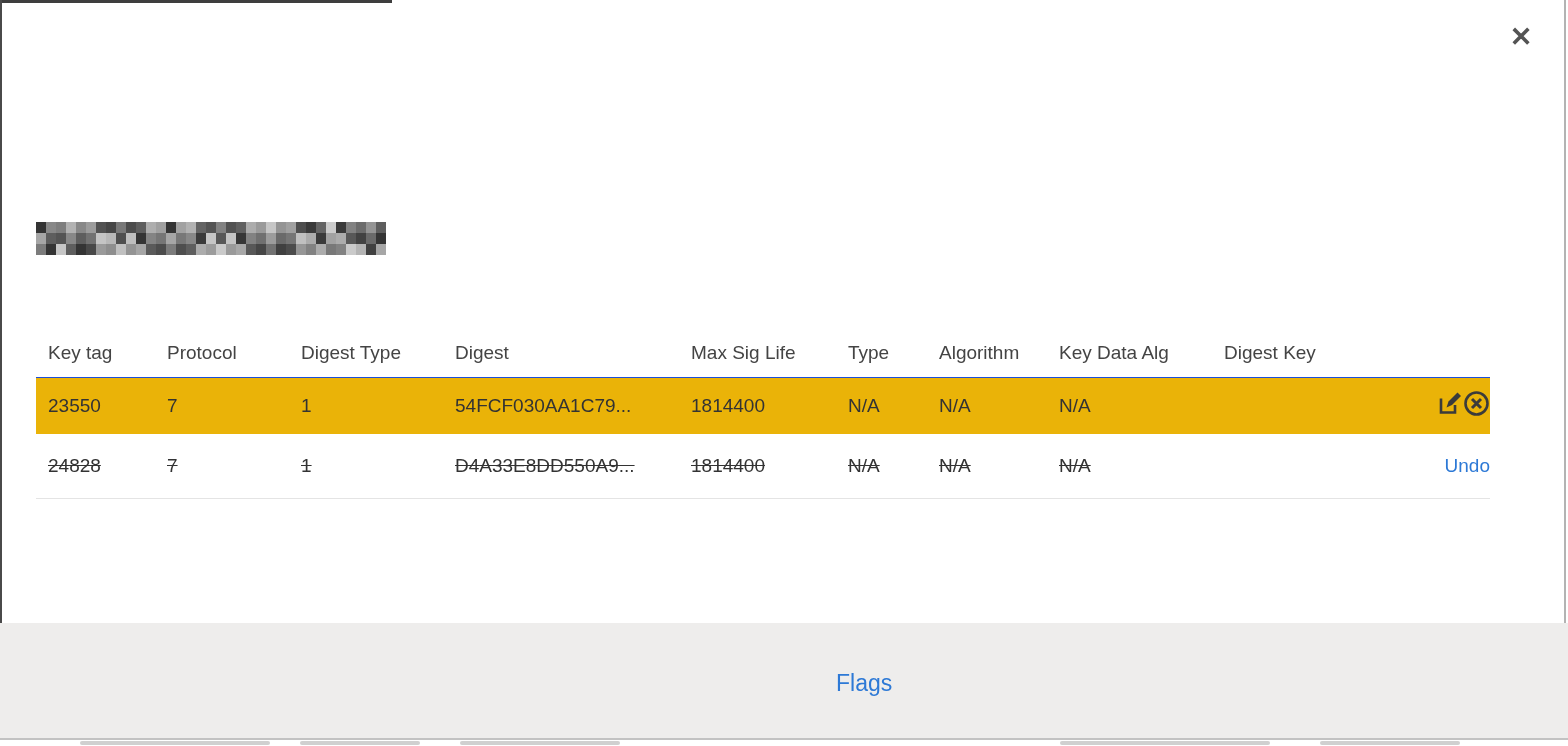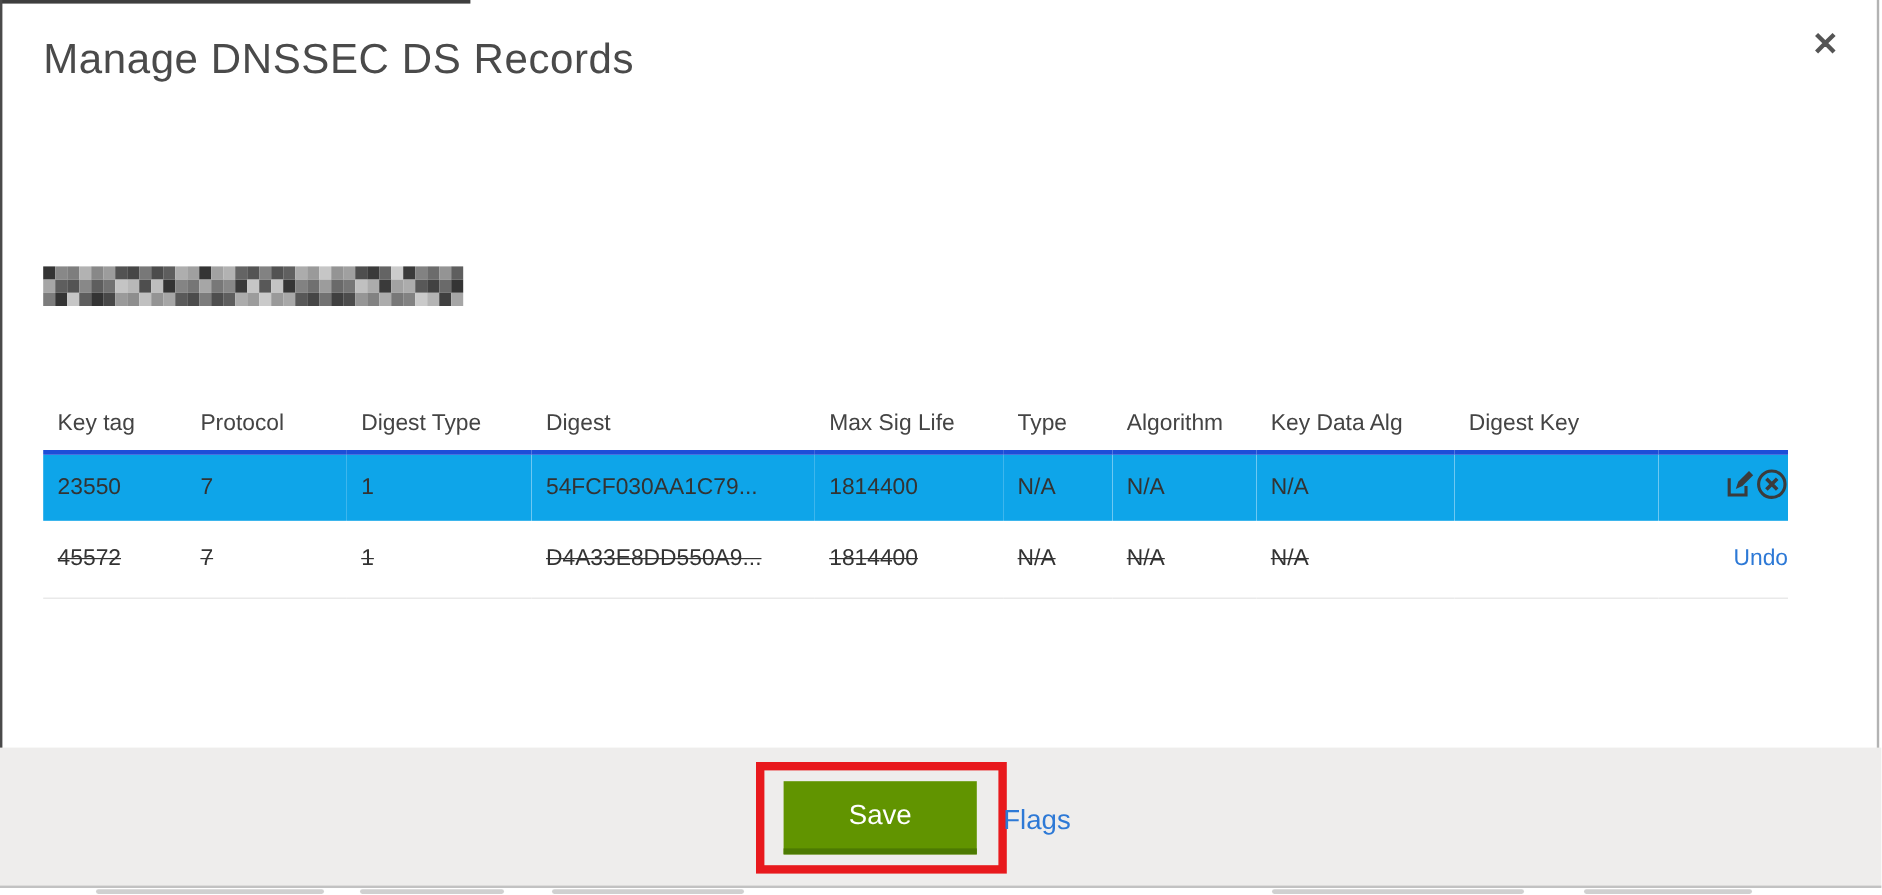--- a/index.html
+++ b/index.html
@@ -24,21 +24,21 @@
   .redacted i { display:block; }
 
   .intro { position:absolute; left:36px; top:286px; font-size:21px; color:#333; }
 
   table.ds { position:absolute; left:36px; top:330px; width:1454px;
              border-collapse:collapse; table-layout:fixed; }
   table.ds th { text-align:left; font-weight:normal; font-size:19px; color:#444;
                 height:47px; padding:0 0 0 12px; vertical-align:middle; white-space:nowrap; }
   table.ds td { font-size:19px; color:#333; padding:0 0 0 12px; vertical-align:middle;
                 white-space:nowrap; overflow:hidden; }
-  tr.row-active td { background:#0ea5e9; height:57px; border-top:4px solid #1d4ed8; }
+  tr.row-active td { background:#eab308; height:57px; border-top:1px solid #1d4ed8; }
   tr.row-deleted td { background:#fff; height:64px; border-bottom:1px solid #e4e4e4; }
   tr.row-deleted td.cellv { text-decoration:line-through; }
   td.actions { text-align:right; padding-right:10px; }
   .icon-btn { display:inline-block; vertical-align:middle; cursor:pointer; }
   .undo { color:#2d79d6; font-size:19px; text-decoration:none; cursor:pointer; }
 
   .add-btn { position:absolute; left:36px; top:514px; height:40px; padding:0 26px;
              background:#fff; border:2px solid #6b9e00; color:#6b9e00; font-size:19px;
              font-family:"Liberation Sans", sans-serif; cursor:pointer; }
 
@@ -55,21 +55,20 @@
 </style>
 </head>
 <body>
 
 <div class="screen">
 
   <div class="edge-top"></div>
   <div class="edge-left"></div>
   <div class="edge-right"></div>
 
-  <h1 class="title">Manage DNSSEC DS Records</h1>
   <div class="close">✕</div>
 
   <div class="redacted">
       <i style="background: rgb(52, 52, 52);"></i>
       <i style="background: rgb(136, 136, 136);"></i>
       <i style="background: rgb(126, 126, 126);"></i>
       <i style="background: rgb(178, 178, 178);"></i>
       <i style="background: rgb(136, 136, 136);"></i>
       <i style="background: rgb(156, 156, 156);"></i>
       <i style="background: rgb(82, 82, 82);"></i>
@@ -220,41 +219,38 @@
             </svg>
           </span><span class="icon-btn">
             <svg width="27" height="27" viewBox="0 0 27 27" fill="none">
               <circle cx="13.5" cy="13.5" r="11" stroke="#3b3b3b" stroke-width="2.6"></circle>
               <path d="M9 9 L18 18 M18 9 L9 18" stroke="#3b3b3b" stroke-width="3"></path>
             </svg>
           </span>
         </td>
       </tr>
       <tr class="row-deleted">
-        <td class="cellv">45572</td>
+        <td class="cellv">24828</td>
         <td class="cellv">7</td>
         <td class="cellv">1</td>
         <td class="cellv">D4A33E8DD550A9...</td>
         <td class="cellv">1814400</td>
         <td class="cellv">N/A</td>
         <td class="cellv">N/A</td>
         <td class="cellv">N/A</td>
         <td class="cellv"></td>
         <td class="actions">
           <a class="undo">Undo</a>
         </td>
       </tr>
     </tbody>
   </table>
 
 
   <div class="footer">
-    <div class="annotation">
-      <button class="save-btn">Save</button>
-    </div>
     <a class="cancel">Flags</a>
   </div>
 
   <div class="edge-bottom"></div>
   <div class="remnant" style="left:80px; top:741px; width:190px;"></div>
   <div class="remnant" style="left:300px; top:741px; width:120px;"></div>
   <div class="remnant" style="left:460px; top:741px; width:160px;"></div>
   <div class="remnant" style="left:1060px; top:741px; width:210px;"></div>
   <div class="remnant" style="left:1320px; top:741px; width:140px;"></div>
 

